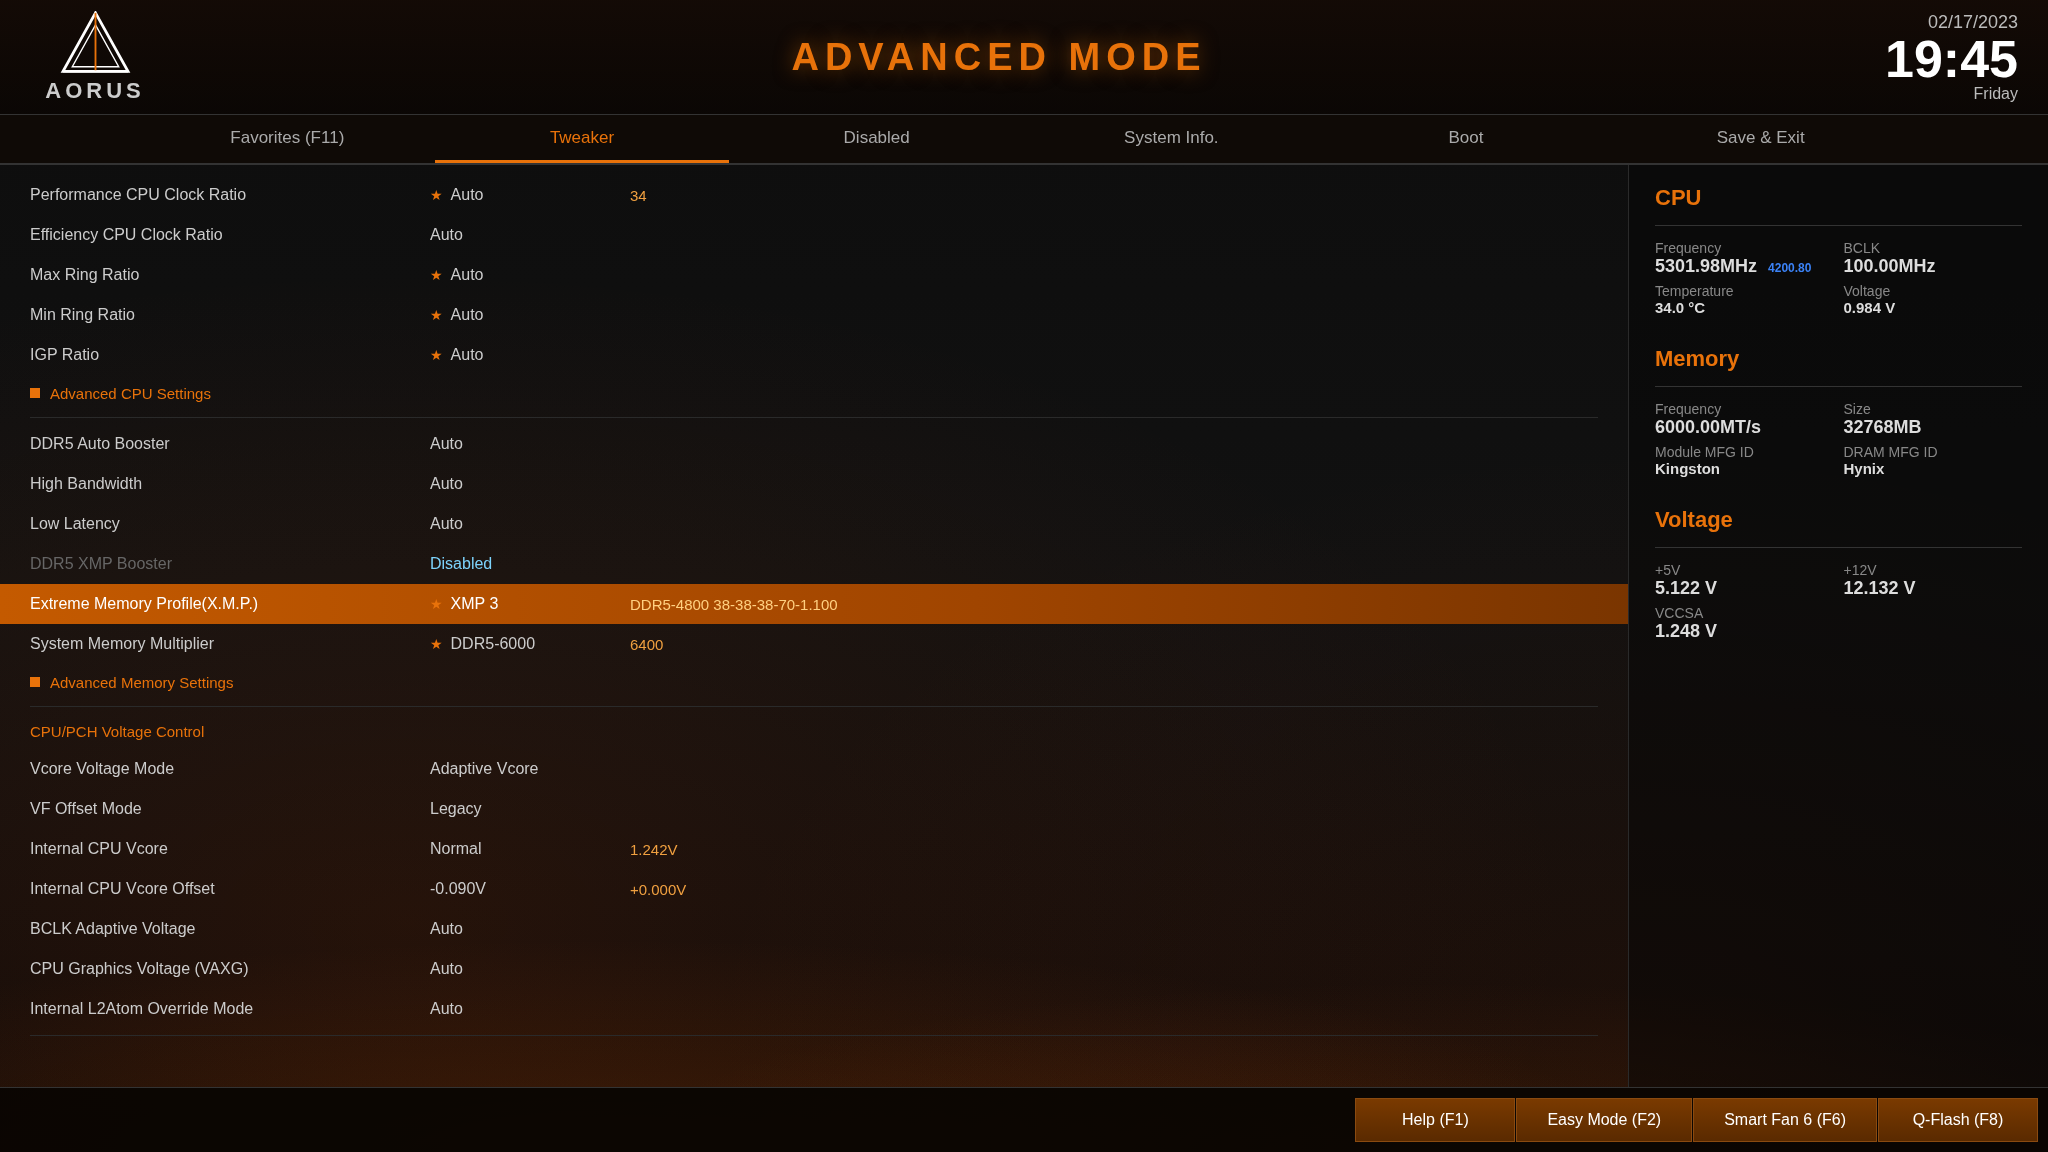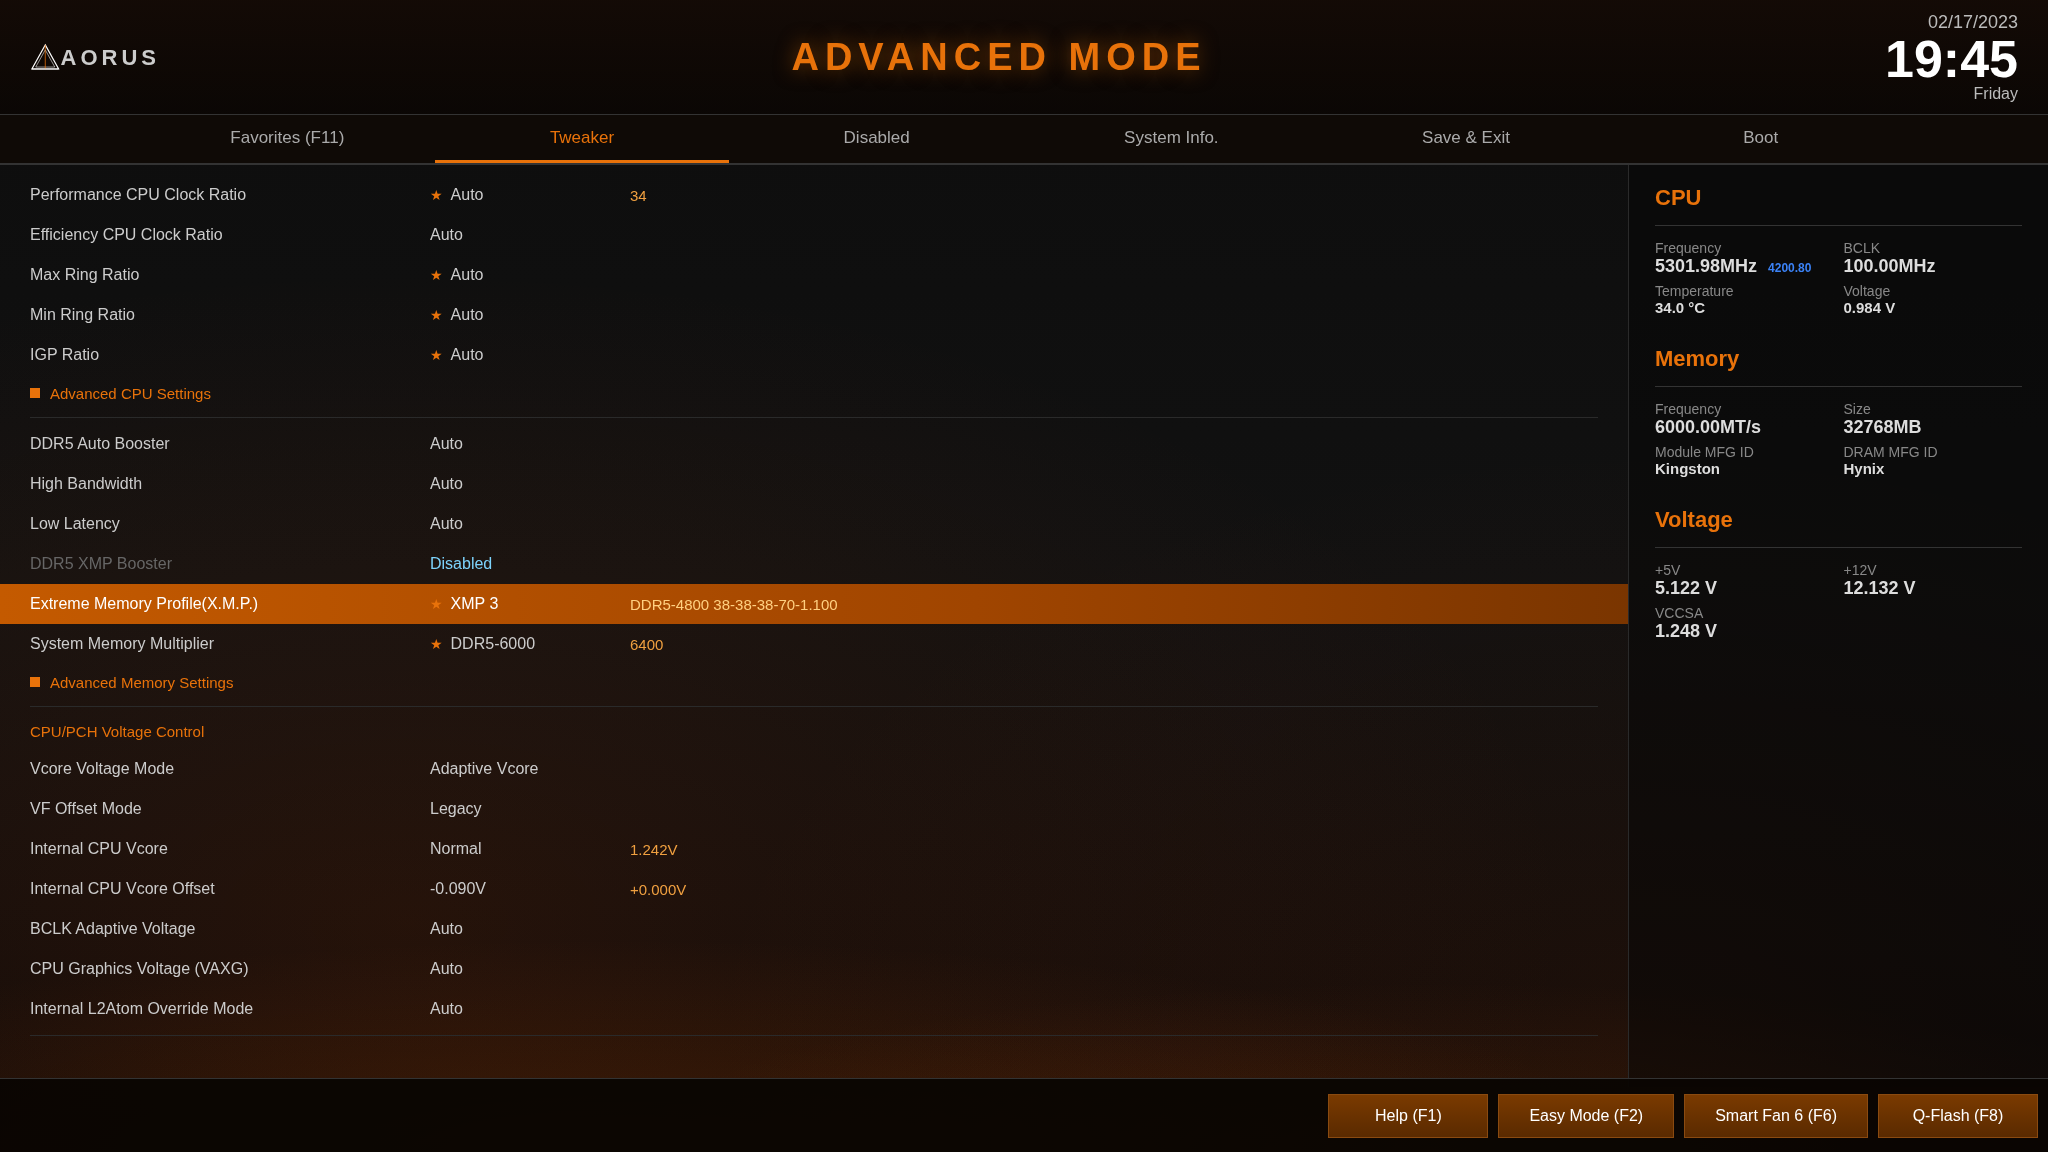--- a/index.html
+++ b/index.html
@@ -48,21 +48,21 @@
       display: flex;
       align-items: center;
       height: 115px;
       border-bottom: 1px solid #333;
       padding: 0 30px;
       background: linear-gradient(180deg, rgba(20,10,5,0.9) 0%, rgba(10,5,2,0.8) 100%);
     }
 
     .logo-area {
       display: flex;
-      flex-direction: row;
+      flex-direction: column;
       align-items: center;
       width: 130px;
       margin-right: 40px;
     }
 
     .logo-text {
       color: #ccc;
       font-size: 22px;
       font-weight: bold;
       letter-spacing: 4px;
@@ -270,25 +270,25 @@
       font-size: 12px;
       margin-left: 6px;
     }
 
     
     .bottom-toolbar {
       position: absolute;
       bottom: 0;
       left: 0;
       right: 0;
-      height: 74px;
+      height: 65px;
       display: flex;
       align-items: center;
       justify-content: flex-end;
-      gap: 10px;
+      gap: 1px;
       padding: 0 10px;
       background: rgba(10,5,2,0.95);
       border-top: 1px solid #333;
     }
 
     .toolbar-btn {
       padding: 12px 30px;
       background: linear-gradient(180deg, #7a3a00 0%, #5a2a00 100%);
       color: #fff;
       font-size: 16px;
@@ -341,24 +341,24 @@
     <div class="nav-tab active">
       <span>Tweaker</span>
     </div>
     <div class="nav-tab">
       <span>Disabled</span>
     </div>
     <div class="nav-tab">
       <span>System Info.</span>
     </div>
     <div class="nav-tab">
+      <span>Boot</span>
+    </div>
+    <div class="nav-tab">
       <span>Save &amp; Exit</span>
-    </div>
-    <div class="nav-tab">
-      <span>Boot</span>
     </div>
   </div>
 
   <div class="main-content">
 
     <div class="settings-panel">
 
       <div class="setting-row">
         <span class="label">
           <span>Performance CPU Clock Ratio</span>

